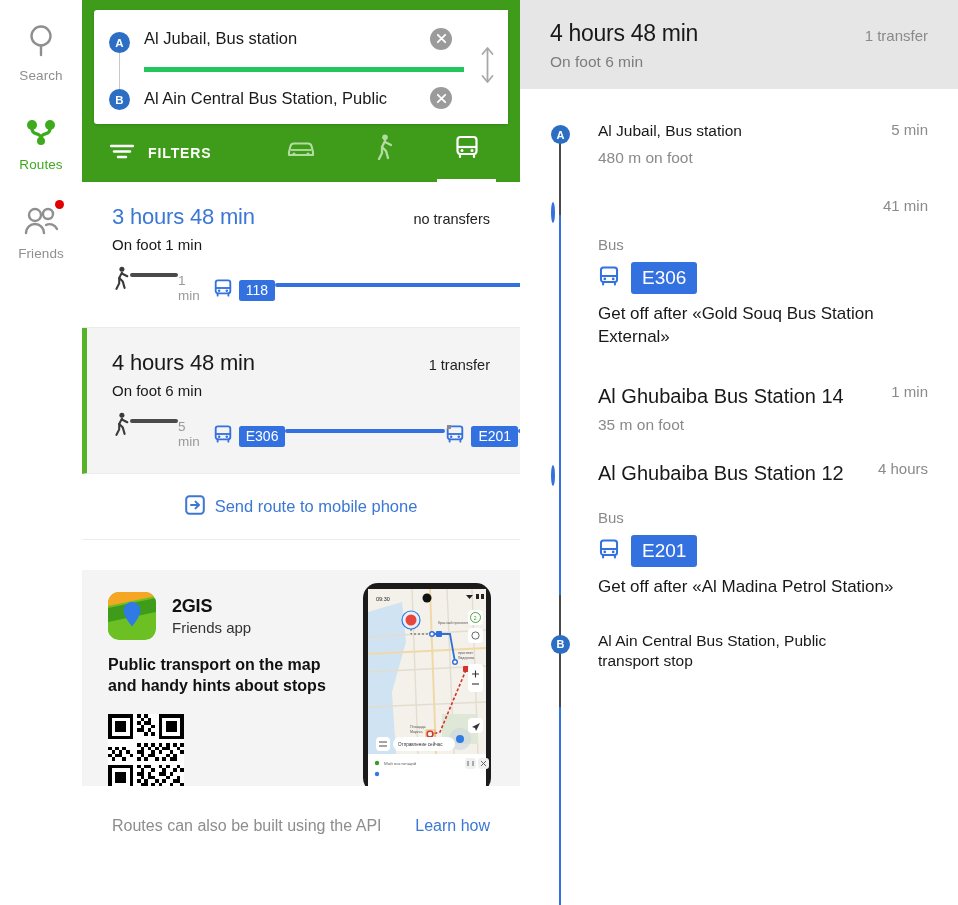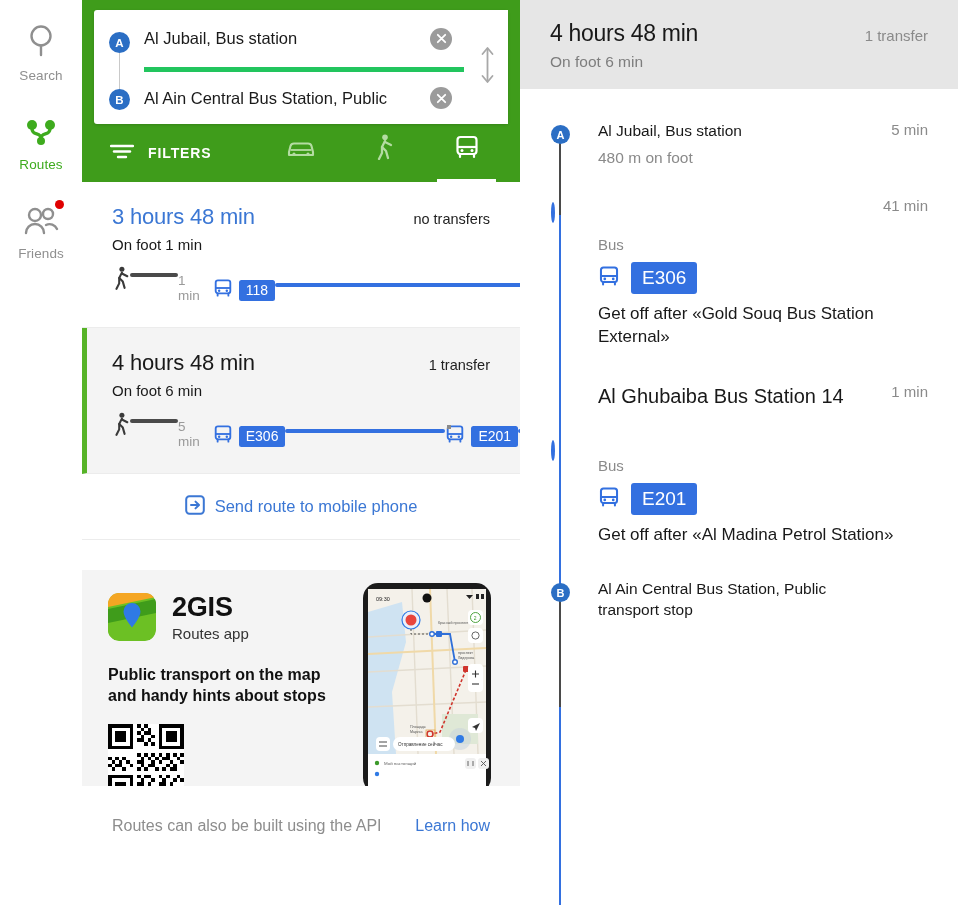--- a/index.html
+++ b/index.html
@@ -119,23 +119,23 @@
     gap: 10px; cursor: pointer; border-bottom: 1px solid #ececec; background:#fff;
   }
   .send-text { color: #3b77d4; font-size: 16.5px; }
 
   .spacer-gap { height: 30px; background: #fff; }
 
   
   .promo { background: #f4f4f4; padding: 22px 26px 10px 26px; position: relative; height: 216px; overflow: hidden; }
   .promo-head { display: flex; align-items: center; gap: 16px; }
   .promo-logo { width: 48px; height: 48px; border-radius: 11px; overflow: hidden; flex: 0 0 48px; }
-  .promo-title { font-size: 27px; font-weight: 700; color: #111; letter-spacing: -.2px; }
+  .promo-title { font-size: 18px; font-weight: 700; color: #111; letter-spacing: -.2px; }
   .promo-sub { font-size: 15px; color: #333; margin-top: 2px; }
-  .promo-tagline { font-size: 16px; font-weight: 700; color: #111; line-height: 1.32; margin-top: 22px; max-width: 240px; }
+  .promo-tagline { font-size: 16px; font-weight: 700; color: #111; line-height: 1.32; margin-top: 14px; max-width: 240px; }
   .qr { width: 76px; height: 76px; margin-top: 18px; background:#fff; }
   .phone-wrap { position: absolute; right: 28px; top: 12px; }
 
   
   .api-bar {
     height: 80px; display: flex; align-items: center; padding: 0 30px;
     background: #fff; border-top: 0; flex: 0 0 auto;
   }
   .api-text { font-size: 16px; color: #8d8d8d; }
   .api-link { margin-left: auto; font-size: 16px; color: #3b77d4; cursor: pointer; }
@@ -431,21 +431,21 @@
               <rect width="48" height="48" rx="11" fill="#6cc024"></rect>
               <path d="M0 14 L48 4 L48 0 L0 0 Z" fill="#f5a623"></path>
               <path d="M0 16 L48 6 L48 20 L0 30 Z" fill="#3f9c1b"></path>
               <path d="M0 32 L48 22 L48 36 L0 44 Z" fill="#6cc024"></path>
               <path d="M24 10 a8.5 8.5 0 0 1 8.5 8.5 c0 6-8.5 16-8.5 16 s-8.5-10-8.5-16 A8.5 8.5 0 0 1 24 10 Z" fill="#2f7ae5"></path>
               <circle cx="24" cy="18.5" r="4" fill="#fff" opacity="0"></circle>
             </svg>
           </span>
           <div>
             <div class="promo-title">2GIS</div>
-            <div class="promo-sub">Routes app</div>
+            <div class="promo-sub">Friends app</div>
           </div>
         </div>
         <div class="promo-tagline">Public transport on the map and handy hints about stops</div>
         <div class="qr">
           <svg width="76" height="76" viewBox="0 0 21 21" shape-rendering="crispEdges">
             <rect width="21" height="21" fill="#fff"></rect>
             <g fill="#000">
               <rect x="0" y="0" width="7" height="1"></rect>
                 <rect x="0" y="6" width="7" height="1"></rect>
               <rect x="0" y="0" width="1" height="7"></rect>
@@ -684,26 +684,31 @@
       </div>
 
       <div class="step" style="padding-top:34px;">
         <span class="marker" style="top:41px;left:32px;">
           <span class="m-dot"></span>
         </span>
         <div class="step-head">
           <span class="step-title-lg">Al Ghubaiba Bus Station 14</span>
           <span class="step-time">1 min</span>
         </div>
+        <div class="step-sub">35 m on foot</div>
       </div>
 
       <div class="step" style="padding-top:26px;">
         <span class="marker" style="top:33px;">
           <span class="m-ring"></span>
         </span>
+        <div class="step-head">
+          <span class="step-title-lg">Al Ghubaiba Bus Station 12</span>
+          <span class="step-time">4 hours</span>
+        </div>
         <div style="margin-top:22px">
           <div class="leg-label">Bus</div>
           <div class="leg-route">
             <span>
               <svg width="22" height="22" viewBox="0 0 26 26">
                 <rect x="3.5" y="3" width="19" height="17" rx="3" fill="none" stroke="#3370e0" stroke-width="2.4"></rect>
                 <line x1="3.5" y1="13" x2="22.5" y2="13" stroke="#3370e0" stroke-width="2.4"></line>
                 <circle cx="8" cy="16.5" r="1.6" fill="#3370e0"></circle>
                 <circle cx="18" cy="16.5" r="1.6" fill="#3370e0"></circle>
                 <line x1="6" y1="20" x2="6" y2="23" stroke="#3370e0" stroke-width="2.4" stroke-linecap="round"></line>

